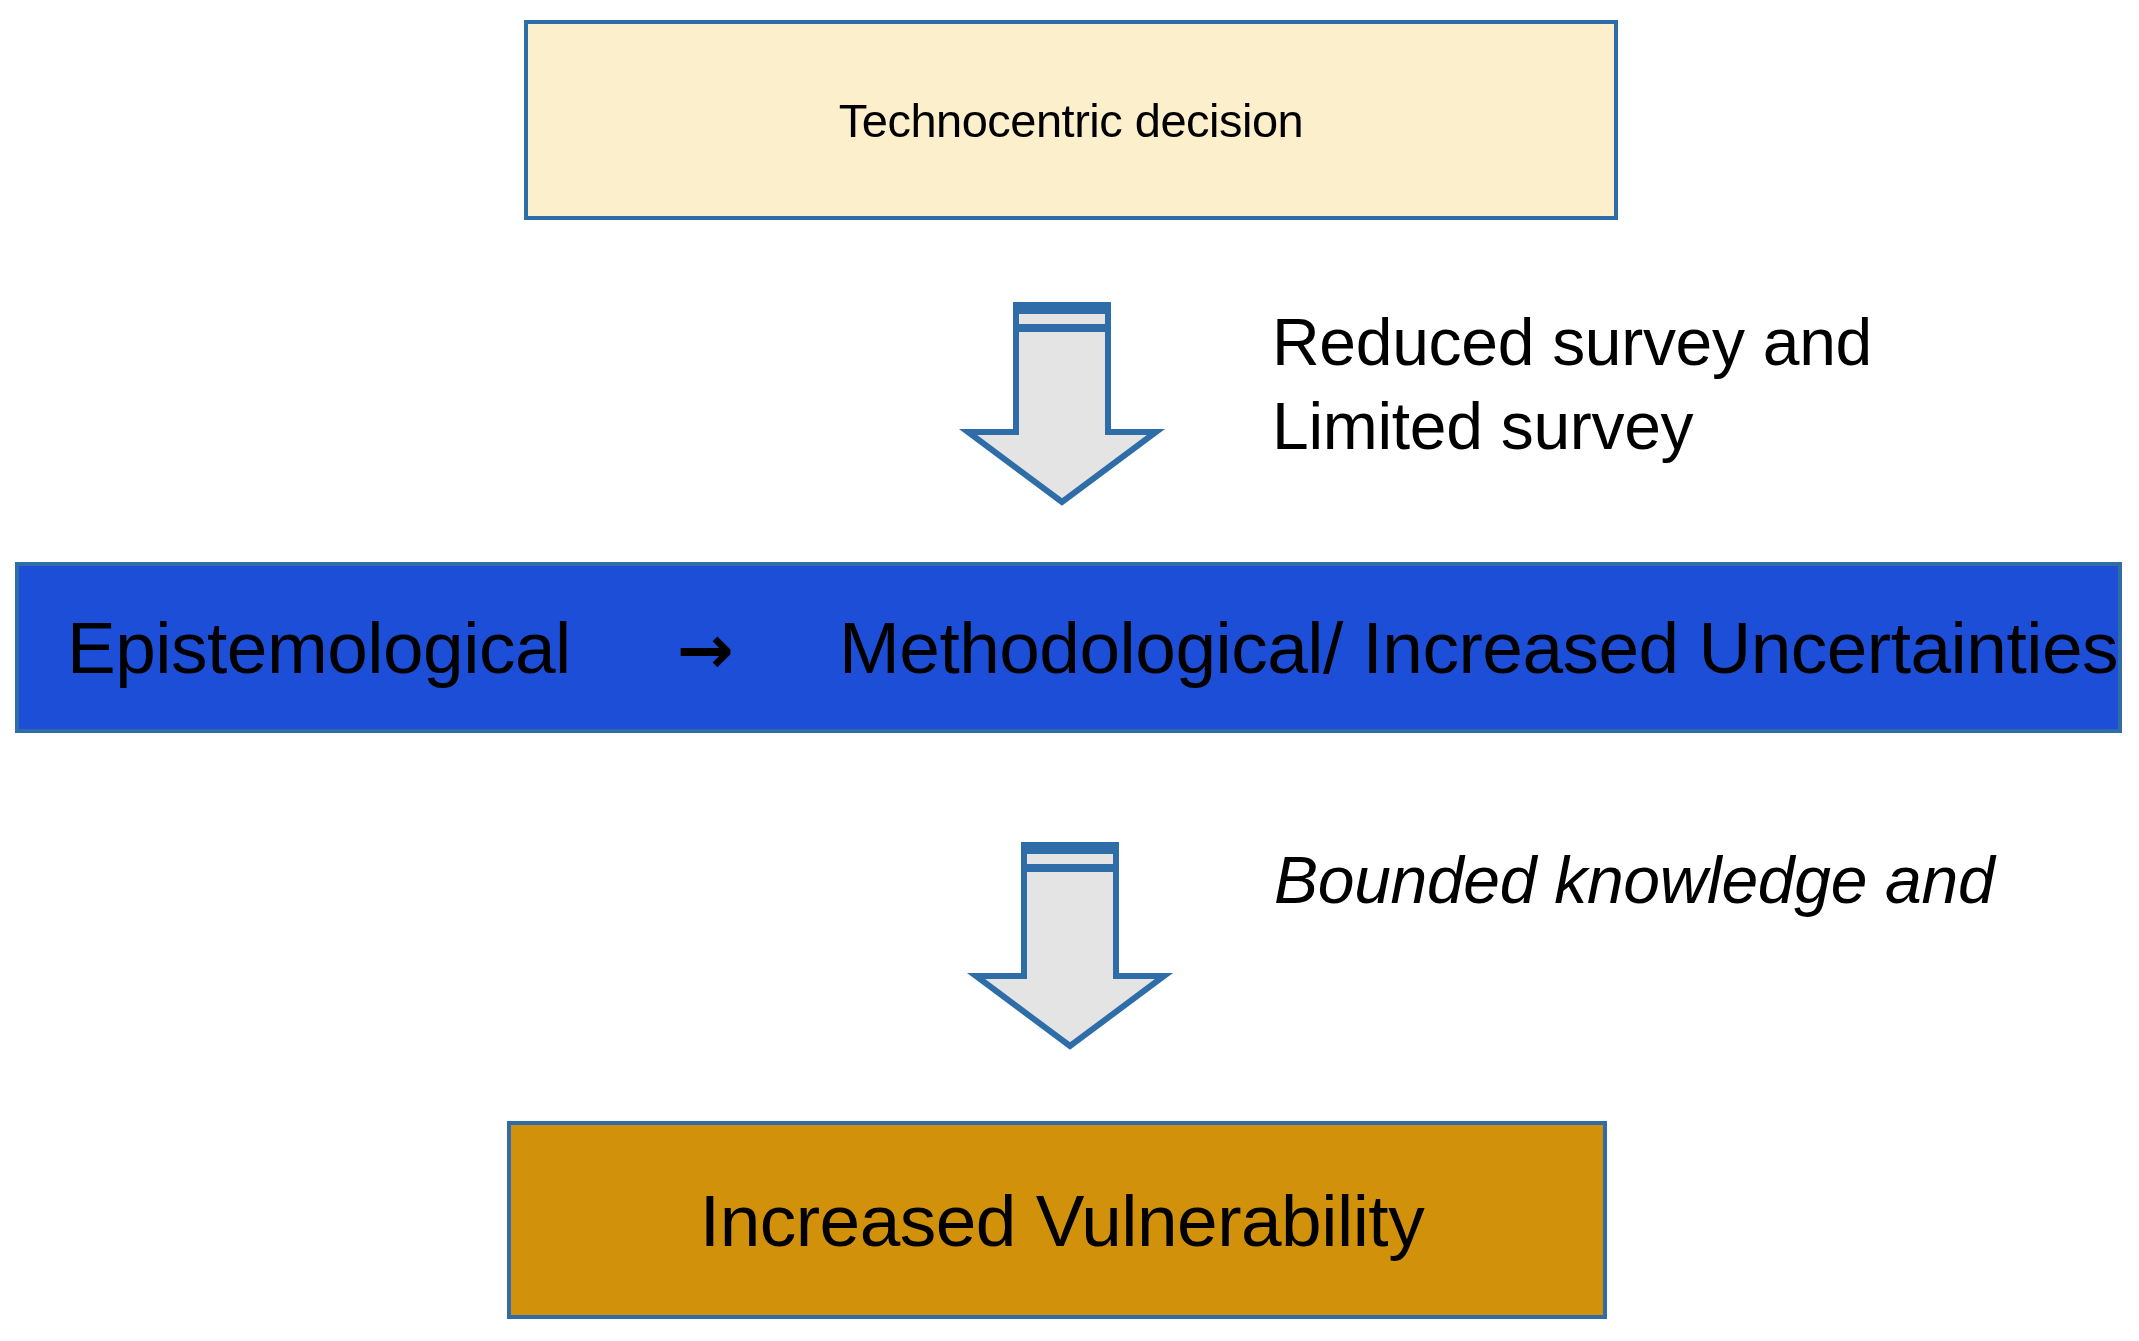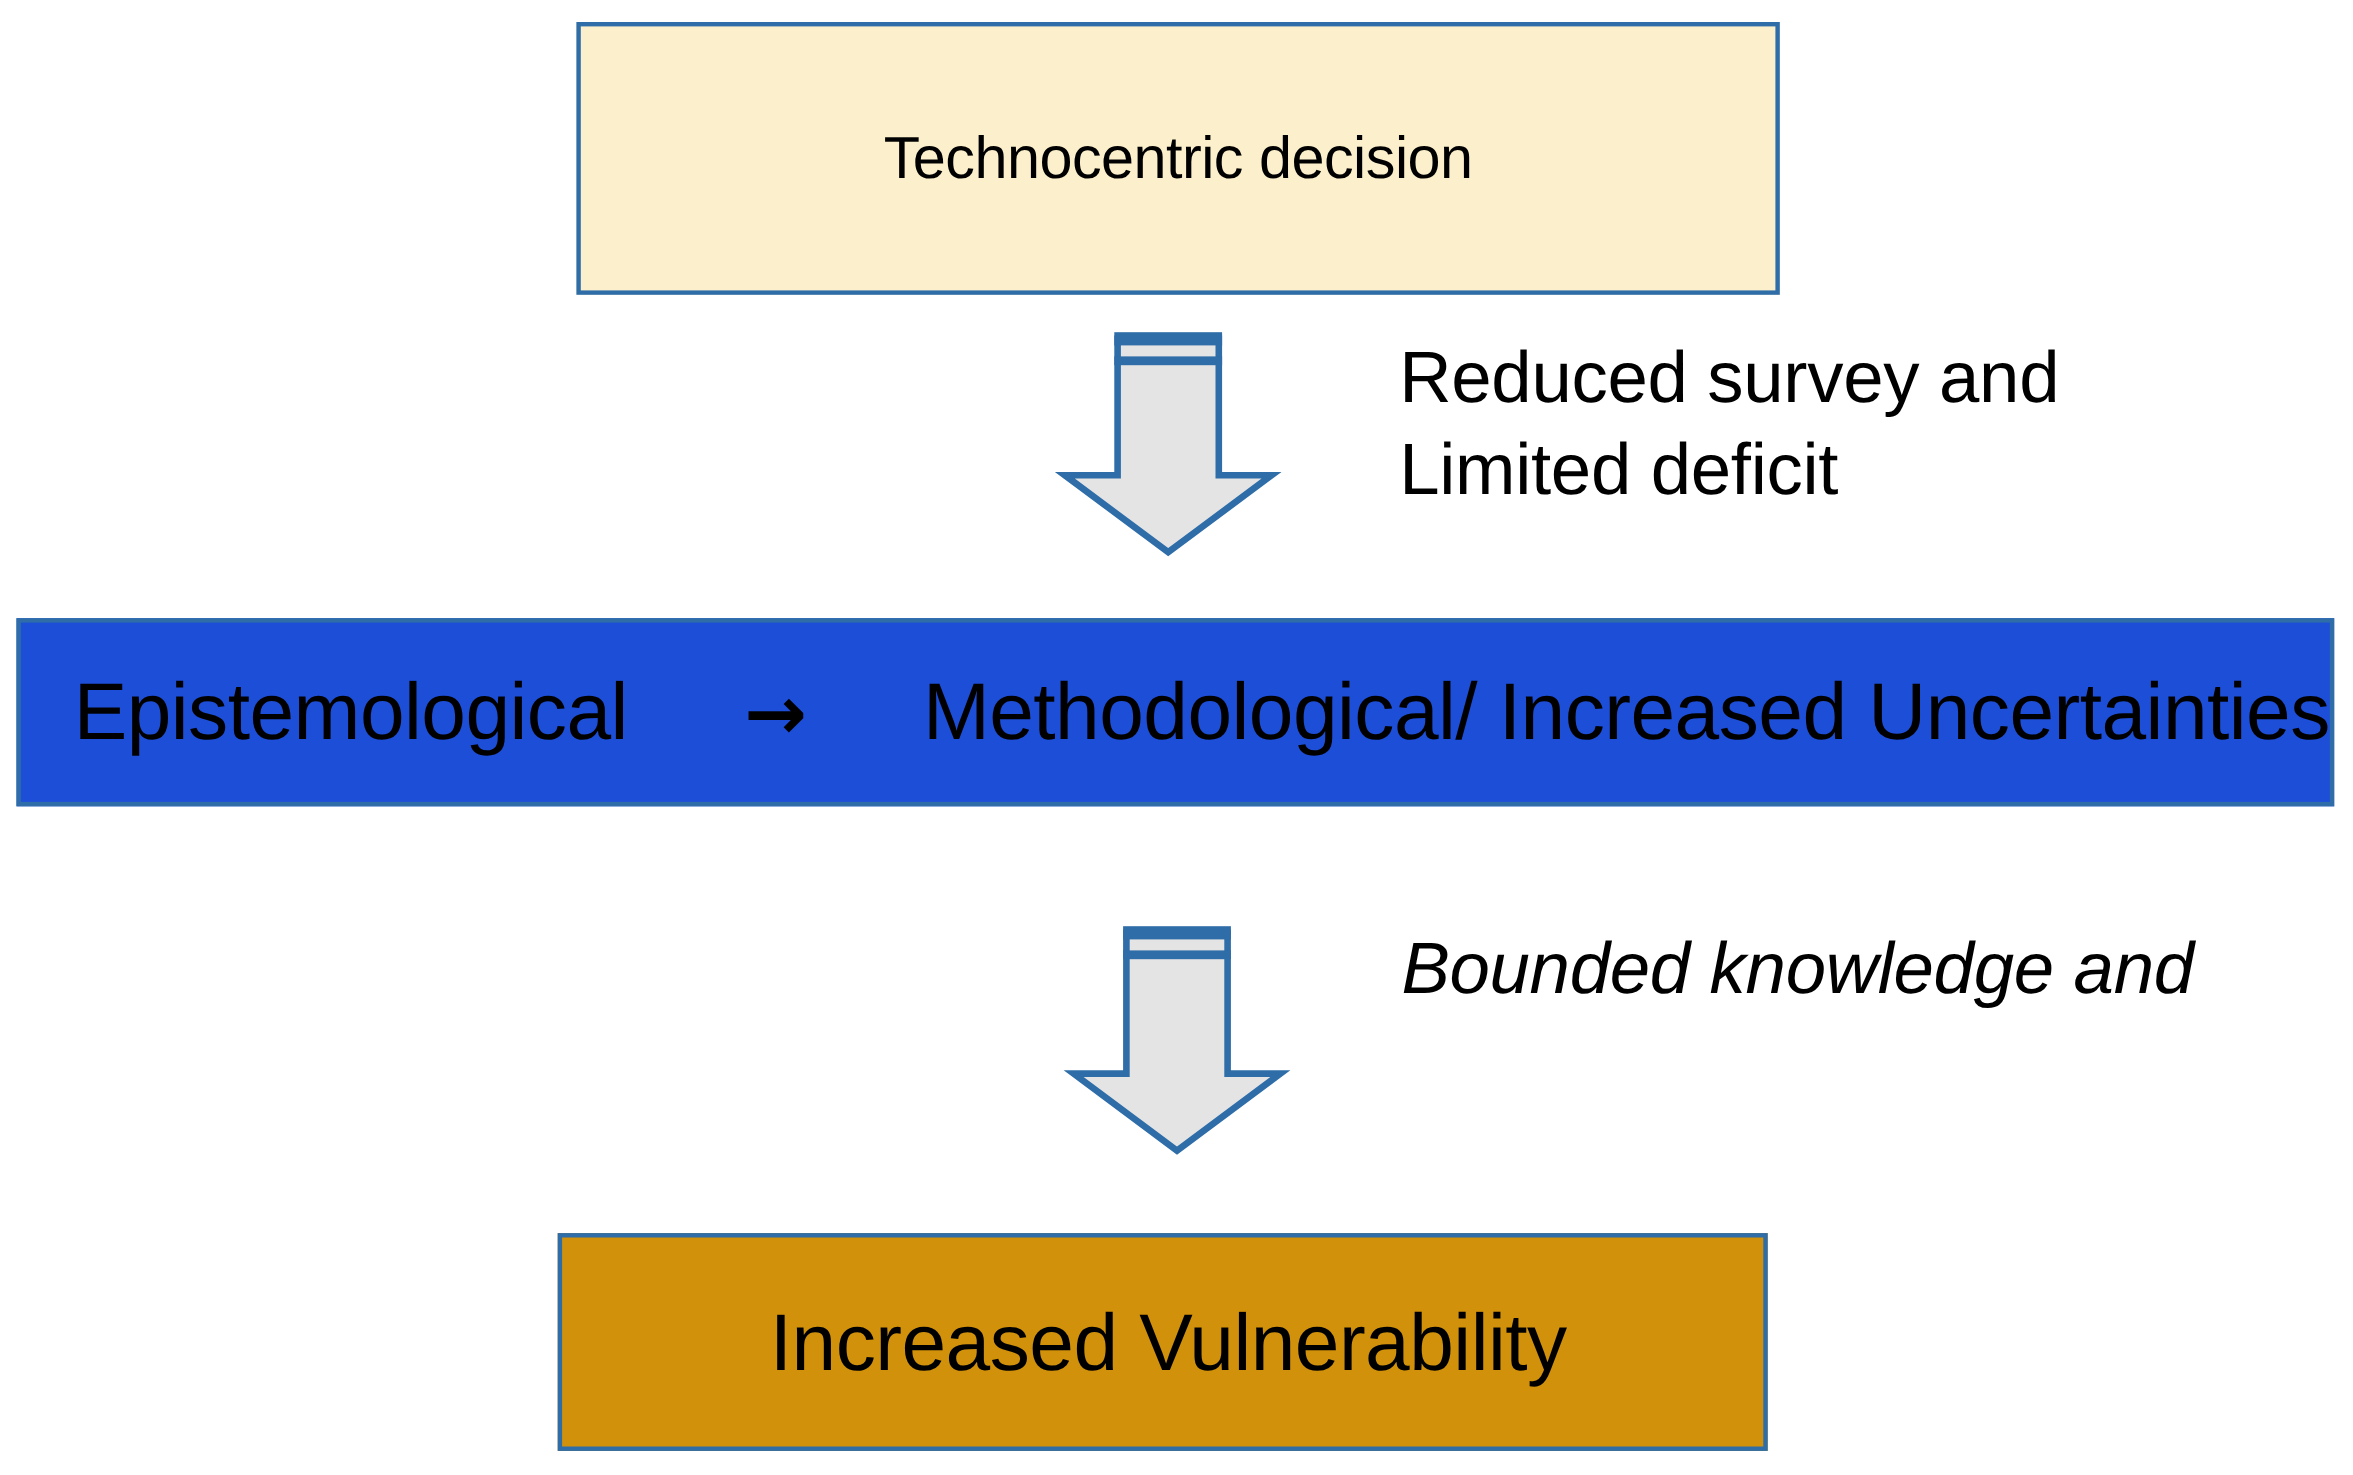--- a/index.html
+++ b/index.html
@@ -31,23 +31,23 @@
     font-family: "Liberation Sans", sans-serif;
     font-weight: 400;
     letter-spacing: -0.5px;
     white-space: nowrap;
   }
 
   #box-top {
     left: 524px;
     top: 20px;
     width: 1094px;
-    height: 248px;
+    height: 200px;
     background: #FCEFCB;
-    font-size: 54px;
+    font-size: 47px;
   }
 
   #box-middle {
     left: 15px;
     top: 562px;
     width: 2107px;
     height: 171px;
     background: #1d4ed8;
     font-size: 73px;
     justify-content: space-between;
@@ -115,21 +115,21 @@
       <path d="M 56 18 L 148 18 L 148 142 L 196 142 L 102 212 L 8 142 L 56 142 Z" fill="#E4E4E4" stroke="#2E6DA8" stroke-width="6" stroke-linejoin="miter"></path>
 
       <rect x="53" y="12" width="98" height="12" fill="#2E6DA8"></rect>
 
       <rect x="53" y="34" width="98" height="8" fill="#2E6DA8"></rect>
     </svg>
   </div>
 
   <div class="annotation" id="annotation-one">
     <span class="line">Reduced survey and</span>
-    <span class="line">Limited deficit</span>
+    <span class="line">Limited survey</span>
   </div>
 
   <div class="box" id="box-middle">
     <span>Epistemological</span>
     <span class="arrow-glyph">→</span>
     <span>Methodological/ Increased Uncertainties</span>
   </div>
 
   <div class="block-arrow" id="arrow-two">
     <svg viewBox="0 0 210 222" width="210" height="222">

